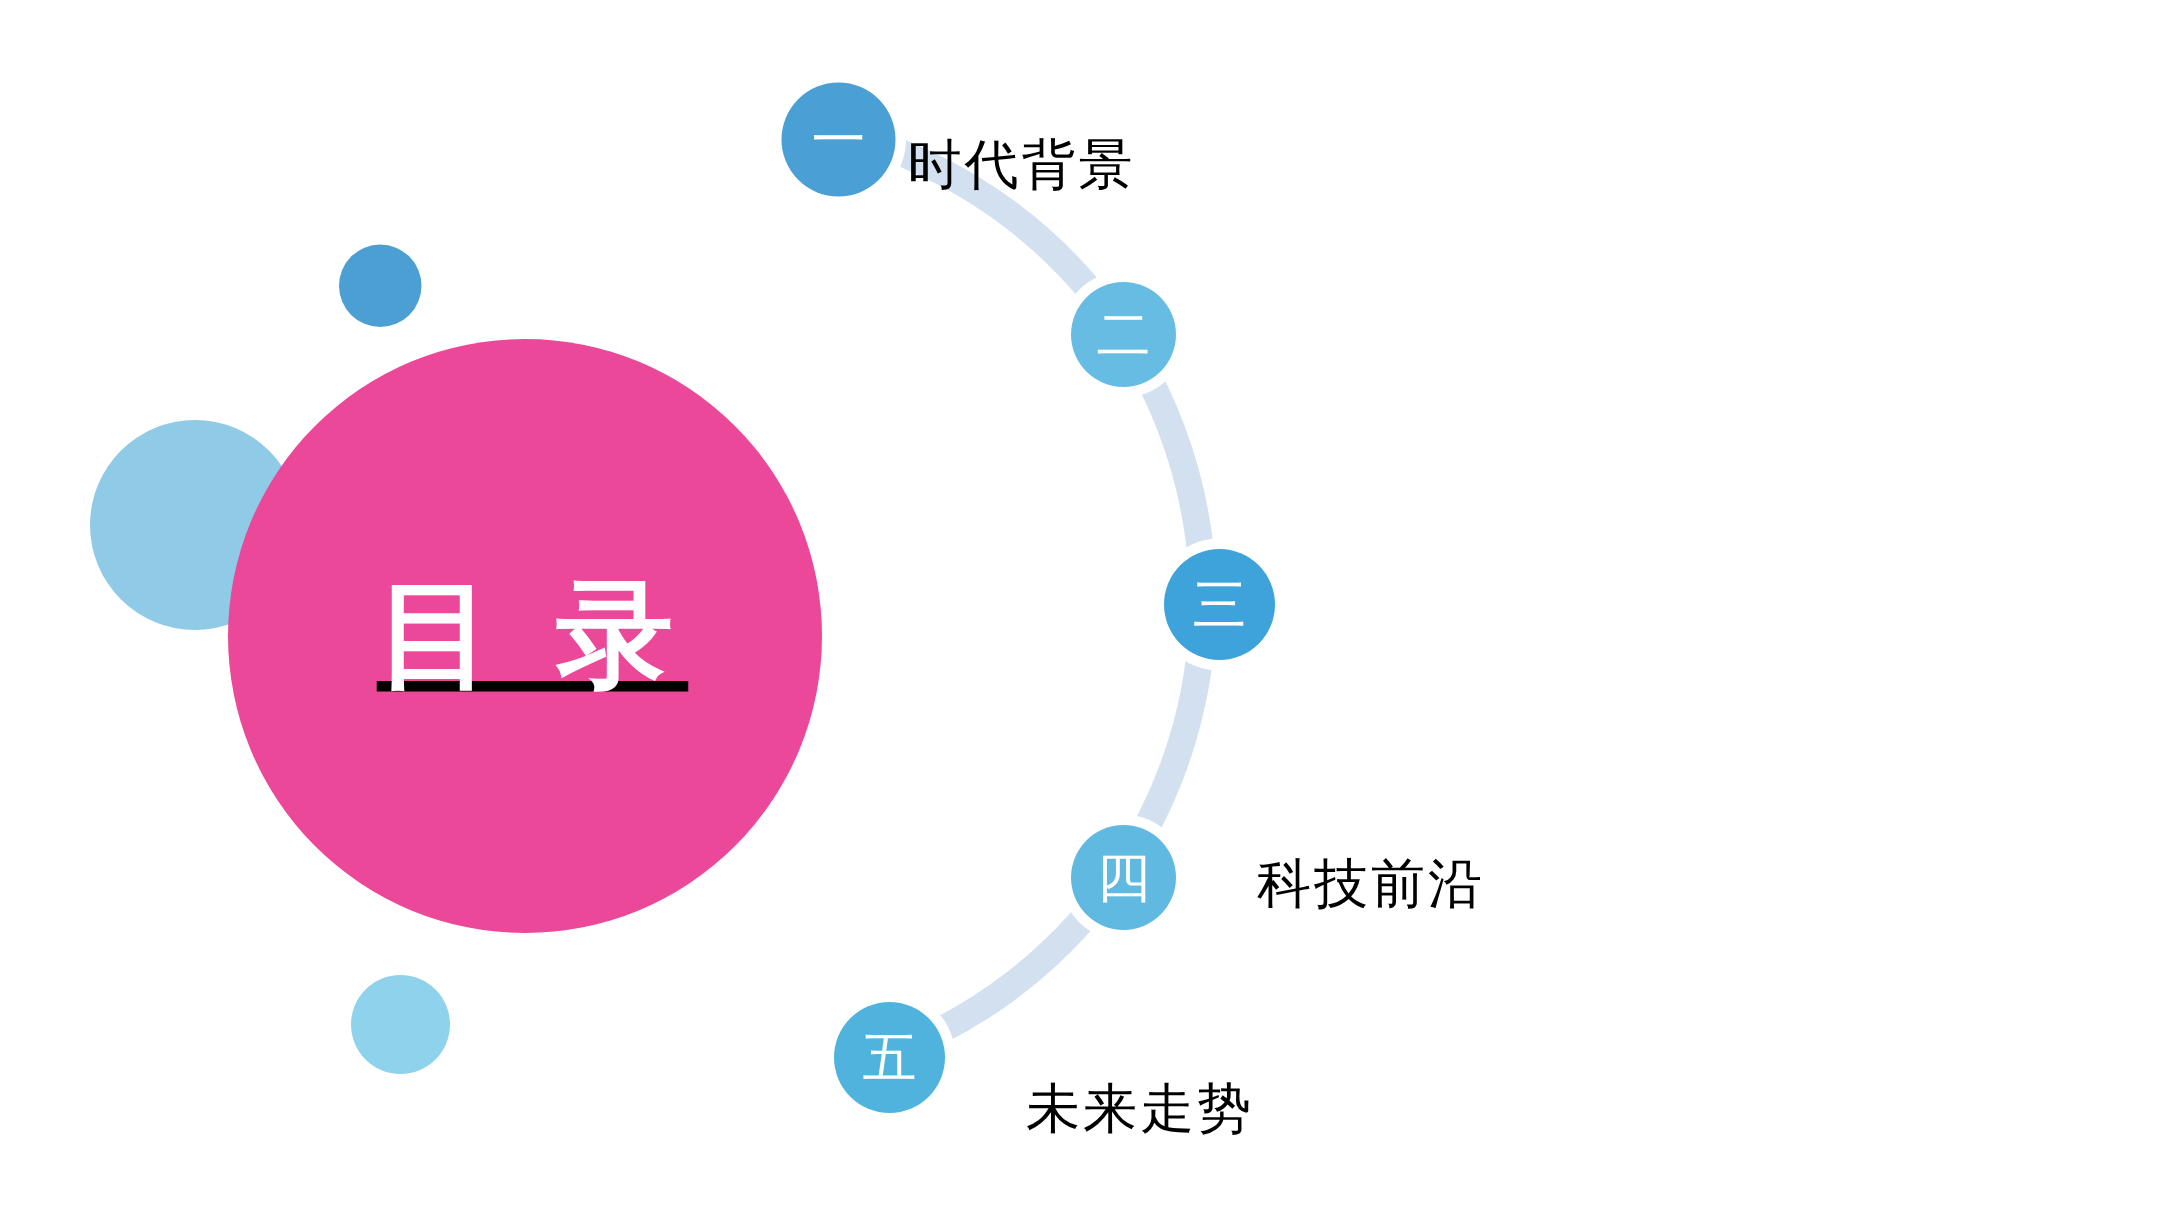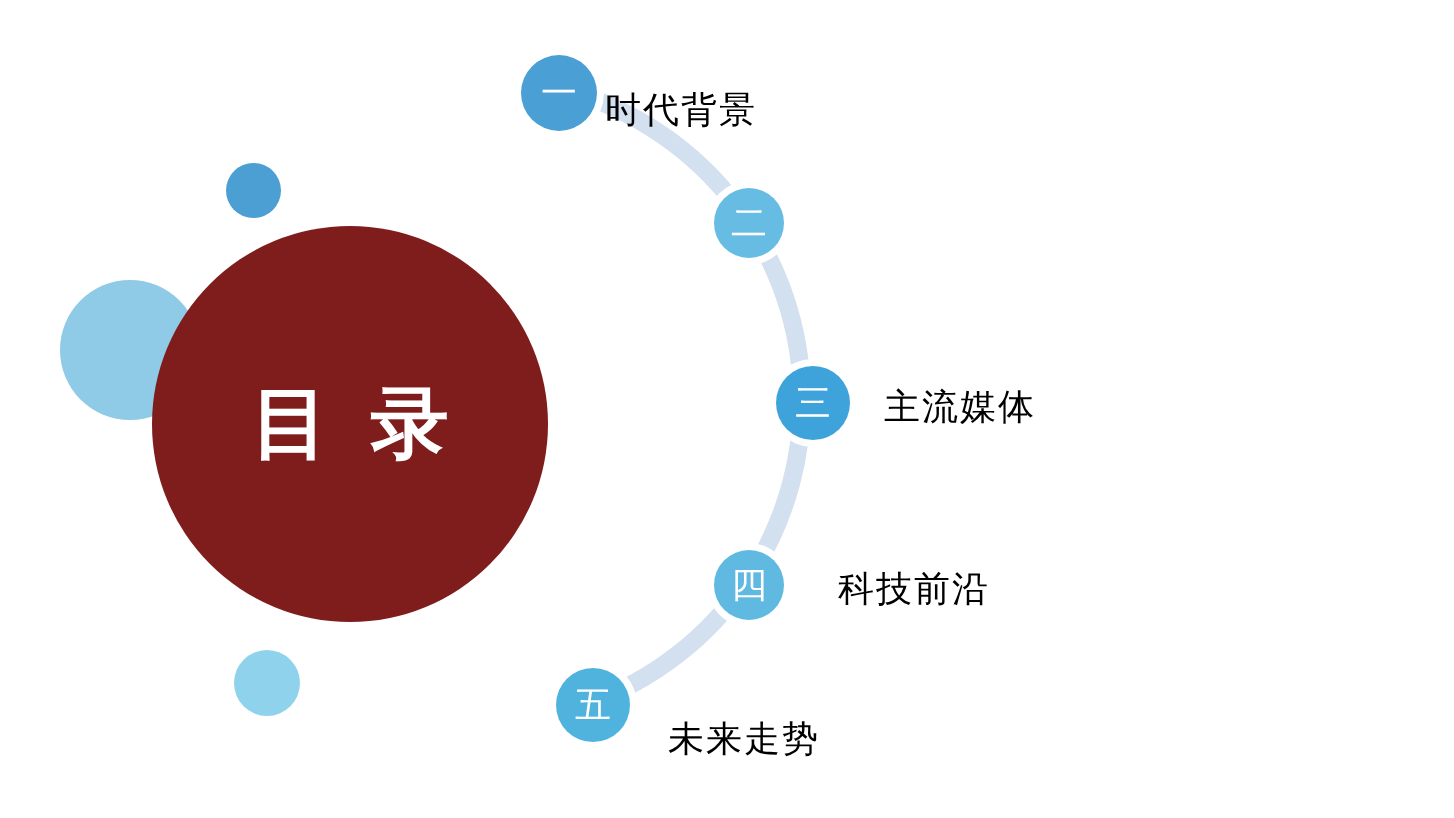--- a/index.html
+++ b/index.html
@@ -60,52 +60,51 @@
     font-size: 36px;
     line-height: 42px;
     color: #000000;
     white-space: nowrap;
     letter-spacing: 2px;
   }
   .l1 { left: 605px; top: 50px; margin-top: 39px; }
   .l2 { left: 828px; top: 202px; }
   .l3 { left: 884px; top: 386px; }
   .l4 { left: 838px; top: 568px; }
-  .l5 { left: 668px; top: 718px; text-align: center; }
+  .l5 { left: 684px; top: 718px; text-align: center; }
 </style>
 </head>
 <body>
 
 <div class="slide">
 
   <svg class="arc-svg" width="1454" height="818" viewBox="0 0 1454 818" aria-hidden="true">
     <path d="M 558 88 A 322 322 0 0 1 590 703" fill="none" stroke-width="18" stroke-linecap="round" stroke="#D2E0F0"></path>
   </svg>
 
   <div class="circle deco-left" style="background: rgb(143, 202, 231);"></div>
   <div class="circle deco-top" style="background: rgb(76, 159, 210);"></div>
   <div class="circle deco-bottom" style="background: rgb(143, 210, 236);"></div>
 
-  <div class="circle main-circle" style="background: #7f1d1d;">
+  <div class="circle main-circle" style="background: #ec4899; text-decoration: underline;">
     <span class="main-title">目 录</span>
   </div>
 
   <div class="circle item-circle c1" style="background: rgb(74, 159, 212);">
     <span class="item-num">一</span>
   </div>
   <div class="item-label l1">时代背景</div>
 
   <div class="circle item-circle c2" style="background: rgb(103, 188, 227);">
     <span class="item-num">二</span>
   </div>
 
   <div class="circle item-circle c3" style="background: rgb(63, 163, 219);">
     <span class="item-num">三</span>
   </div>
-  <div class="item-label l3">主流媒体</div>
 
   <div class="circle item-circle c4" style="background: rgb(95, 185, 224);">
     <span class="item-num">四</span>
   </div>
   <div class="item-label l4">科技前沿</div>
 
   <div class="circle item-circle c5" style="background: rgb(79, 179, 221);">
     <span class="item-num">五</span>
   </div>
   <div class="item-label l5">未来走势</div>

